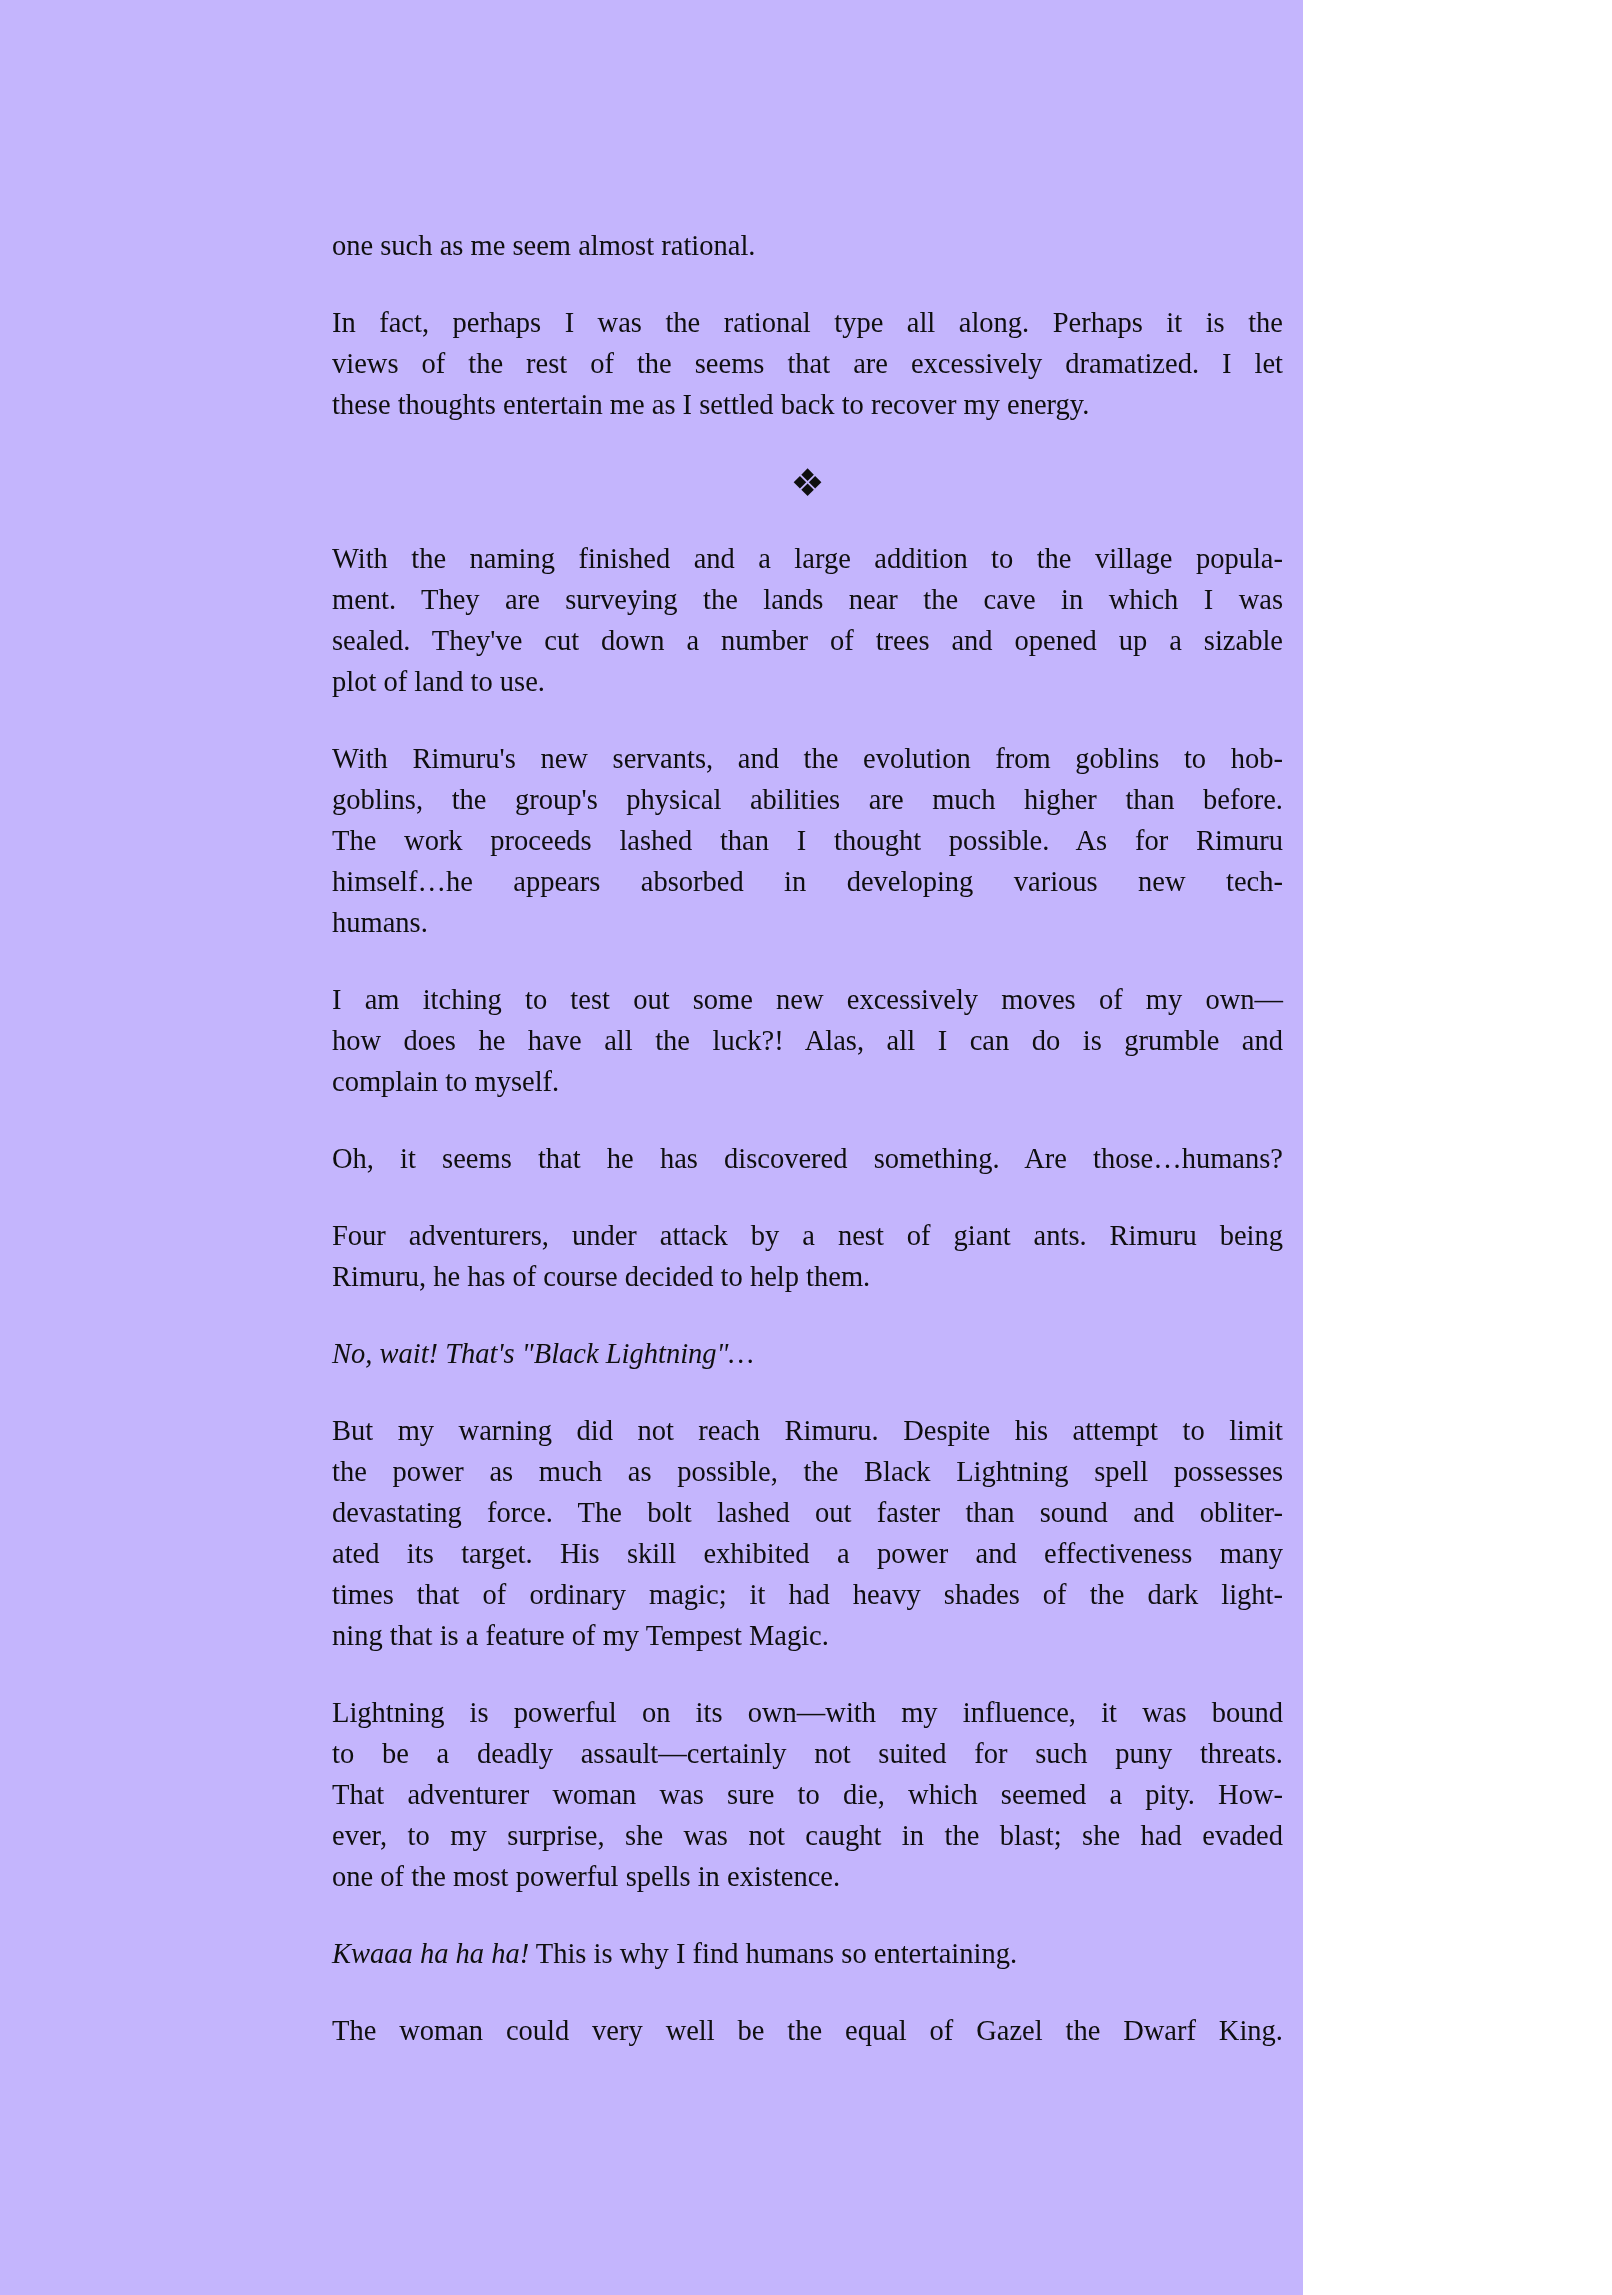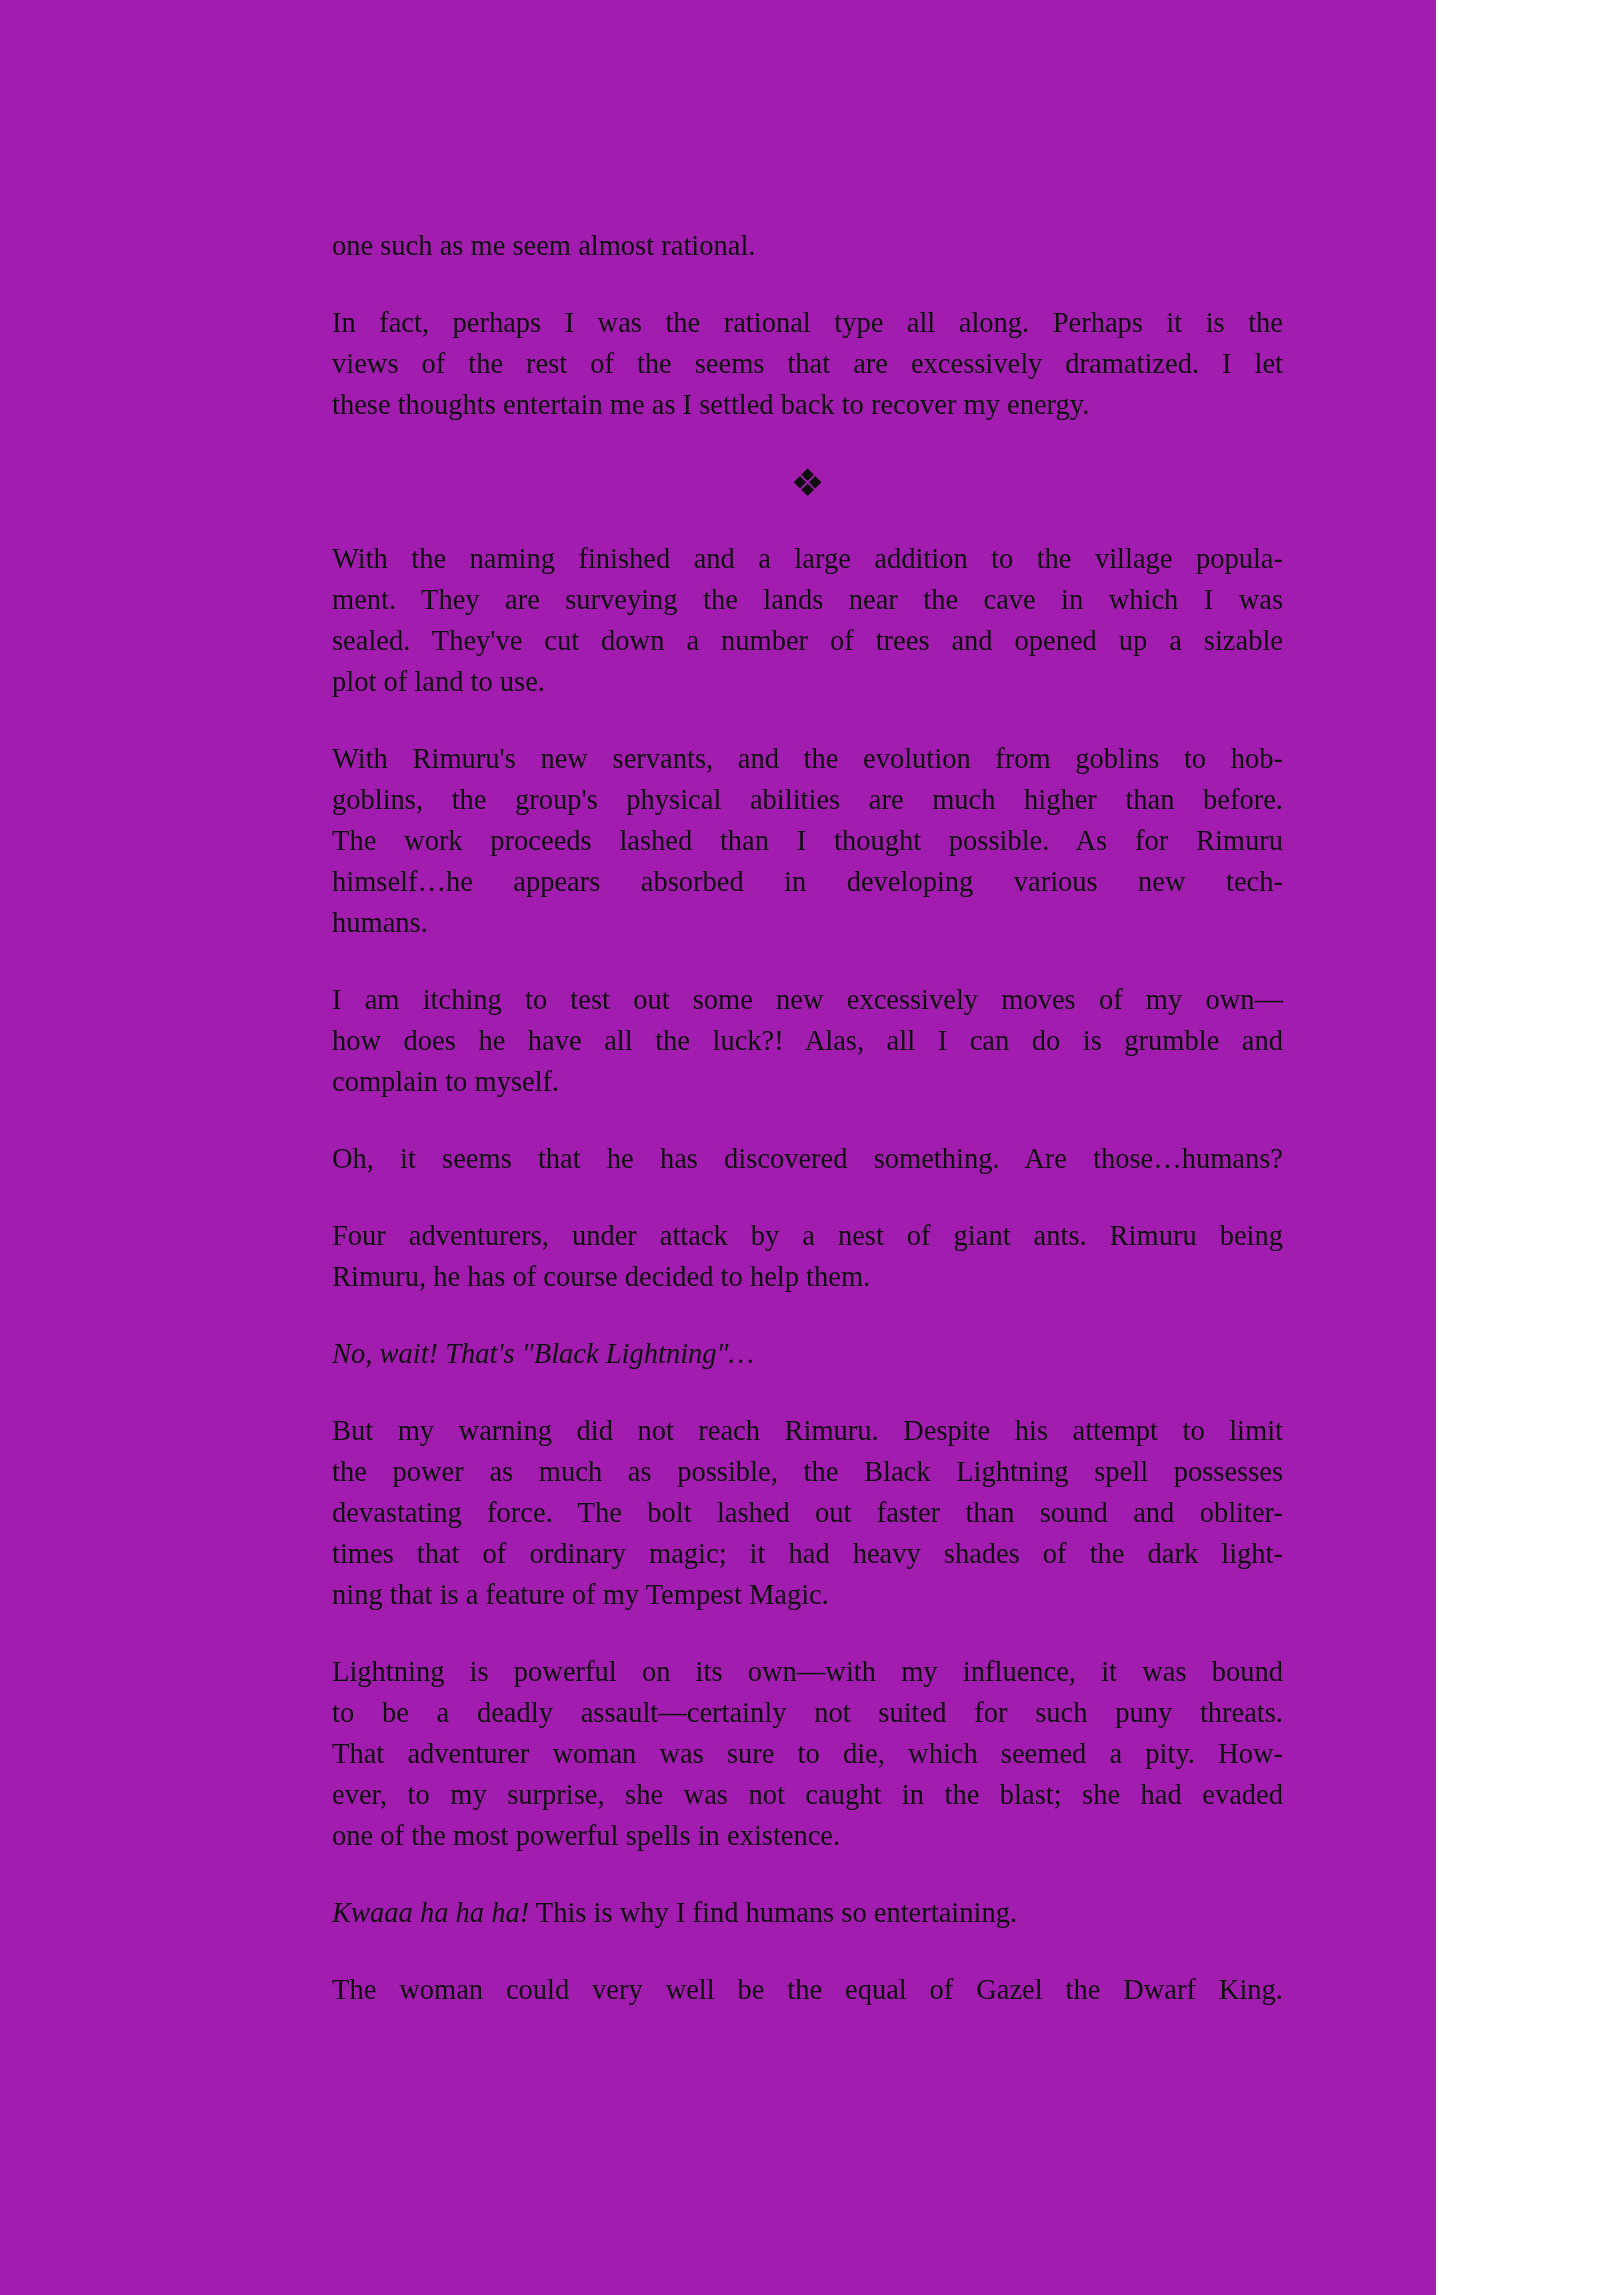--- a/index.html
+++ b/index.html
@@ -2,23 +2,23 @@
 <html style="font-size:7.5px"><head>
 <meta charset="utf-8">
 <style>
   html, body {
     margin: 0;
     padding: 0;
     background: #ffffff;
   }
   .page {
     position: relative;
-    width: 1436px;
+    width: 1303px;
     height: 2295px;
-    background: #a21caf;
+    background: #c4b5fd;
     overflow: hidden;
   }
   .content {
     position: absolute;
     left: 332px;
     top: 225px;
     width: 951px;
     font-family: "Liberation Serif", serif;
     font-size: 28.5px;
     line-height: 41px;
@@ -83,20 +83,21 @@
         <div class="line jl"><span>Four adventurers, under attack by a nest of giant ants. Rimuru being</span></div>
         <div class="line nl"><span>Rimuru, he has of course decided to help them.</span></div>
       </div>
       <div class="para">
         <div class="line nl"><span class="it">No, wait! That's "Black Lightning"…</span></div>
       </div>
       <div class="para">
         <div class="line jl"><span>But my warning did not reach Rimuru. Despite his attempt to limit</span></div>
         <div class="line jl"><span>the power as much as possible, the Black Lightning spell possesses</span></div>
         <div class="line jl"><span>devastating force. The bolt lashed out faster than sound and obliter-</span></div>
+        <div class="line jl"><span>ated its target. His skill exhibited a power and effectiveness many</span></div>
         <div class="line jl"><span>times that of ordinary magic; it had heavy shades of the dark light-</span></div>
         <div class="line nl"><span>ning that is a feature of my Tempest Magic.</span></div>
       </div>
       <div class="para">
         <div class="line jl"><span>Lightning is powerful on its own—with my influence, it was bound</span></div>
         <div class="line jl"><span>to be a deadly assault—certainly not suited for such puny threats.</span></div>
         <div class="line jl"><span>That adventurer woman was sure to die, which seemed a pity. How-</span></div>
         <div class="line jl"><span>ever, to my surprise, she was not caught in the blast; she had evaded</span></div>
         <div class="line nl"><span>one of the most powerful spells in existence.</span></div>
       </div>

